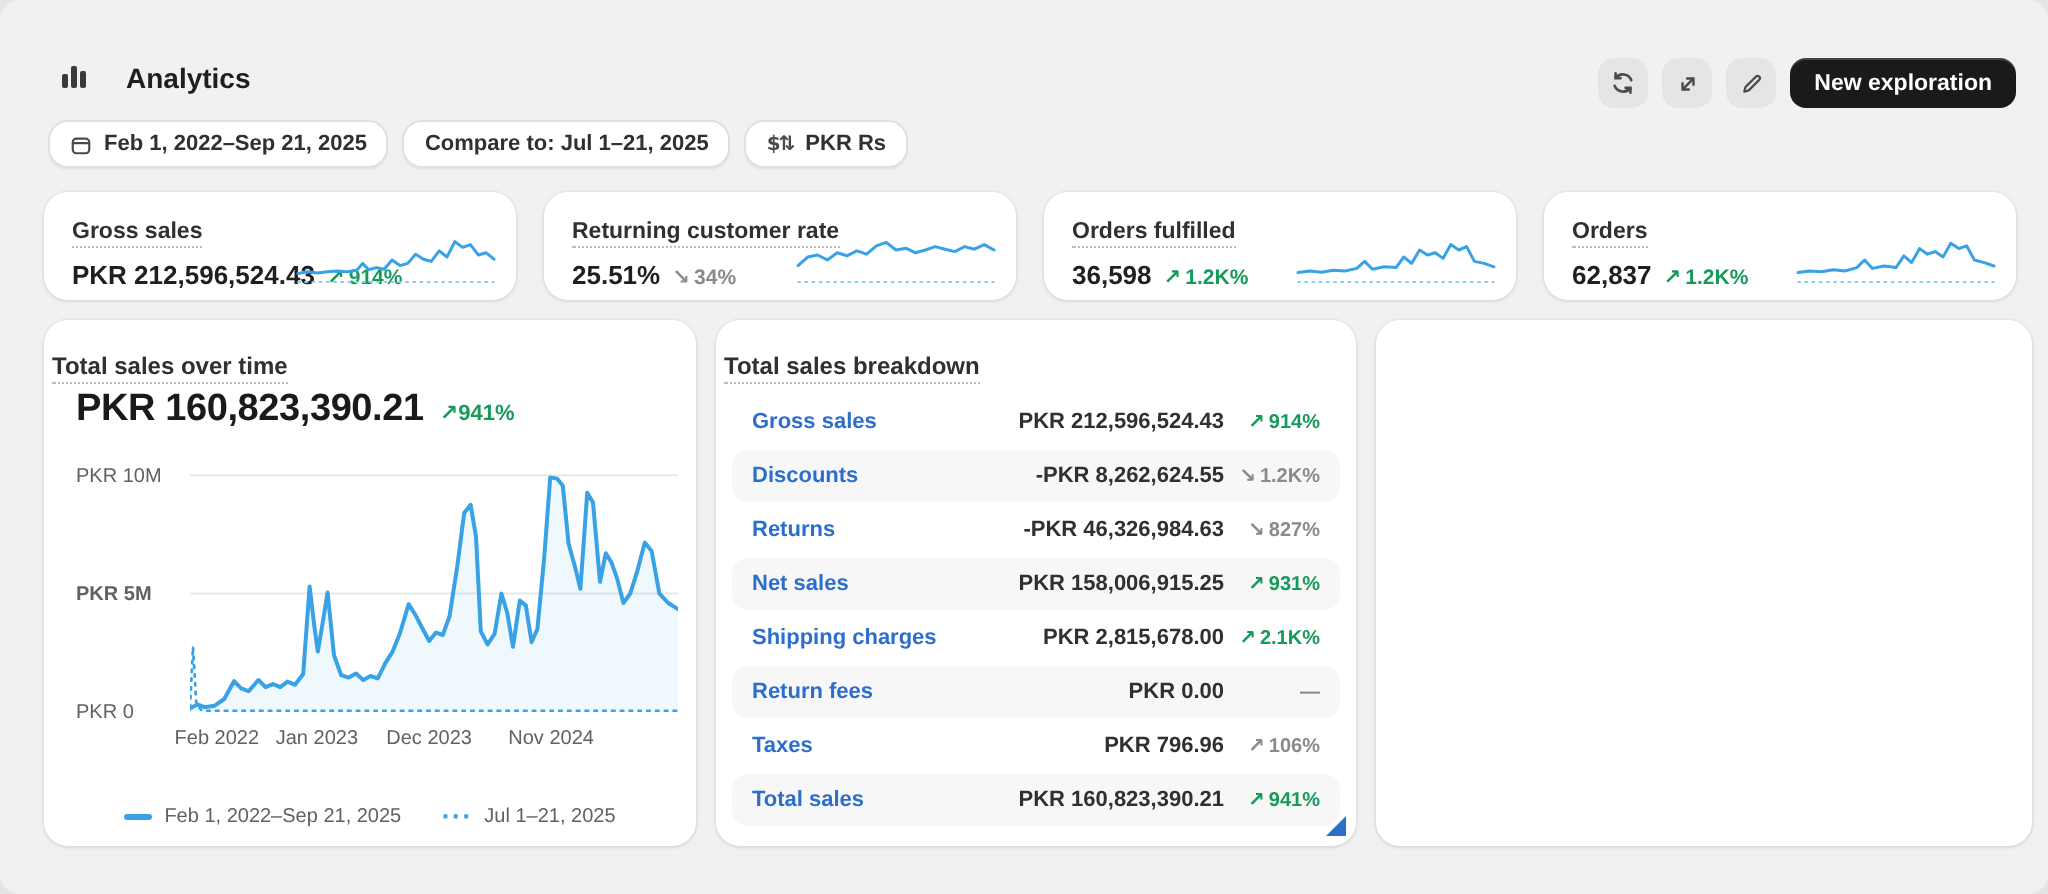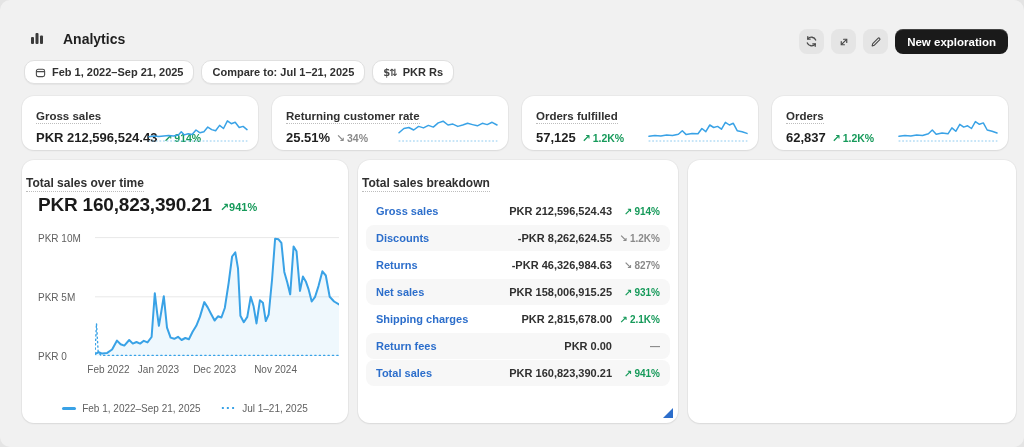--- a/index.html
+++ b/index.html
@@ -135,21 +135,21 @@
           <polyline points="0.0,21.7 4.9,20.9 9.8,21.5 14.7,20.9 19.6,20.5 24.5,20.9 29.4,20.1 32.3,16.7 35.3,19.9 39.2,18.8 43.1,19.6 47.0,15.0 51.0,17.8 54.9,16.7 58.8,12.1 62.7,14.6 66.6,15.7 70.6,10.4 74.5,13.5 78.4,5.8 82.3,8.7 86.2,7.3 90.2,12.5 94.1,11.4 98.0,14.6" fill="none" stroke="#39a2e6" stroke-width="1.5" stroke-linejoin="round" stroke-linecap="round" transform="translate(1,0)"></polyline>
         </svg></div>
       <div class="card metric-card"><span class="metric-label">Returning customer rate</span><div class="metric-value-row">
           <span class="metric-value">25.51%</span>
           <span class="delta tone-neutral"><span class="arrow">↘</span> 34%</span>
         </div><svg class="sparkline" width="100" height="28" viewBox="0 0 100 28">
           <line x1="1" y1="26" x2="99" y2="26" stroke="#8fcbf0" stroke-width="1" stroke-dasharray="1 2.6" stroke-linecap="round"></line>
           <polyline points="0.0,17.8 4.9,13.5 9.8,12.5 14.7,15.0 19.6,11.4 24.5,12.9 29.4,10.4 34.3,12.1 39.2,7.9 44.1,6.2 49.0,10.0 53.9,9.1 58.8,11.4 63.7,10.0 68.6,8.3 73.5,9.6 78.4,10.8 83.3,8.3 88.2,9.6 93.1,7.3 98.0,10.0" fill="none" stroke="#39a2e6" stroke-width="1.5" stroke-linejoin="round" stroke-linecap="round" transform="translate(1,0)"></polyline>
         </svg></div>
       <div class="card metric-card"><span class="metric-label">Orders fulfilled</span><div class="metric-value-row">
-          <span class="metric-value">57,125</span>
+          <span class="metric-value">36,598</span>
           <span class="delta tone-positive"><span class="arrow">↗</span> 1.2K%</span>
         </div><svg class="sparkline" width="100" height="28" viewBox="0 0 100 28">
           <line x1="1" y1="26" x2="99" y2="26" stroke="#8fcbf0" stroke-width="1" stroke-dasharray="1 2.6" stroke-linecap="round"></line>
           <polyline points="0.0,21.3 5.9,20.5 11.8,21.1 17.6,20.1 23.5,20.5 29.4,19.2 33.3,15.7 37.2,19.6 43.1,18.4 49.0,18.8 52.9,13.5 56.8,16.7 60.8,10.0 64.7,12.5 68.6,11.4 72.5,14.2 76.4,7.3 80.4,10.0 84.3,8.3 88.2,15.7 93.1,16.7 98.0,18.4" fill="none" stroke="#39a2e6" stroke-width="1.5" stroke-linejoin="round" stroke-linecap="round" transform="translate(1,0)"></polyline>
         </svg></div>
       <div class="card metric-card"><span class="metric-label">Orders</span><div class="metric-value-row">
           <span class="metric-value">62,837</span>
           <span class="delta tone-positive"><span class="arrow">↗</span> 1.2K%</span>
         </div><svg class="sparkline" width="100" height="28" viewBox="0 0 100 28">
           <line x1="1" y1="26" x2="99" y2="26" stroke="#8fcbf0" stroke-width="1" stroke-dasharray="1 2.6" stroke-linecap="round"></line>
@@ -160,21 +160,21 @@
   <div class="card chart-card">
     <span class="card-title">Total sales over time</span>
     <div class="big-number-row">
       <span class="big-number">PKR 160,823,390.21</span>
       <span class="big-delta tone-positive">
         <span class="arrow">↗</span><span>941%</span>
       </span>
     </div>
     <div id="ytick-container">
         <span class="ytick" style="top: 72.5534px;">PKR 10M</span>
-        <span class="ytick" style="top: 131.777px;">PKR 5M</span>
+        <span class="ytick" style="top: 131.777px; font-weight: bold;">PKR 5M</span>
         <span class="ytick" style="top: 191px;">PKR 0</span>
       </div>
     <div class="plot">
       <svg id="main-chart" width="244" height="122" viewBox="0 0 244 122">
           <line x1="0" y1="3.6" x2="244" y2="3.6" stroke="#e8e8e8" stroke-width="1"></line>
           <line x1="0" y1="62.8" x2="244" y2="62.8" stroke="#e8e8e8" stroke-width="1"></line>
           <polygon points="0.0,120.2 3.7,118.2 7.3,119.6 12.2,118.9 17.1,115.5 22.0,106.6 25.6,110.2 29.3,111.6 34.2,106.0 37.8,109.6 41.5,108.0 45.1,109.6 48.8,106.8 52.5,108.4 56.6,103.0 59.8,59.2 62.2,79.4 63.9,91.8 66.4,77.0 68.8,62.2 72.0,93.6 75.6,103.6 79.3,104.8 83.0,102.8 86.6,106.0 90.3,104.0 93.9,105.2 97.6,97.7 101.3,91.8 104.9,82.9 109.3,68.1 112.7,73.4 116.1,80.0 119.6,86.5 123.0,82.3 126.4,83.5 129.8,74.0 133.7,48.6 137.1,22.5 140.3,18.4 143.0,34.3 145.4,81.7 148.8,88.2 152.3,82.9 155.7,62.8 158.6,72.3 161.5,89.4 164.9,66.3 167.9,68.7 170.8,87.1 173.7,80.5 177.1,45.0 180.1,4.7 183.5,5.3 186.4,8.9 189.3,37.9 192.3,48.6 195.2,60.4 198.6,12.4 201.5,17.2 205.0,56.9 207.9,42.6 210.8,47.4 213.7,55.7 216.7,67.5 220.1,62.8 223.5,52.1 227.4,37.3 230.8,41.5 234.7,62.8 239.1,67.5 244.0,70.5 244,122 0,122" fill="#39a2e6" fill-opacity="0.08" stroke="none"></polygon>
           <polyline points="0.0,119.6 1.5,89.4 3.2,118.4 6.1,121.4 244.0,121.4" fill="none" stroke="#39a2e6" stroke-width="1.4" stroke-dasharray="1.2 3.2" stroke-linecap="round"></polyline>
           <polyline points="0.0,120.2 3.7,118.2 7.3,119.6 12.2,118.9 17.1,115.5 22.0,106.6 25.6,110.2 29.3,111.6 34.2,106.0 37.8,109.6 41.5,108.0 45.1,109.6 48.8,106.8 52.5,108.4 56.6,103.0 59.8,59.2 62.2,79.4 63.9,91.8 66.4,77.0 68.8,62.2 72.0,93.6 75.6,103.6 79.3,104.8 83.0,102.8 86.6,106.0 90.3,104.0 93.9,105.2 97.6,97.7 101.3,91.8 104.9,82.9 109.3,68.1 112.7,73.4 116.1,80.0 119.6,86.5 123.0,82.3 126.4,83.5 129.8,74.0 133.7,48.6 137.1,22.5 140.3,18.4 143.0,34.3 145.4,81.7 148.8,88.2 152.3,82.9 155.7,62.8 158.6,72.3 161.5,89.4 164.9,66.3 167.9,68.7 170.8,87.1 173.7,80.5 177.1,45.0 180.1,4.7 183.5,5.3 186.4,8.9 189.3,37.9 192.3,48.6 195.2,60.4 198.6,12.4 201.5,17.2 205.0,56.9 207.9,42.6 210.8,47.4 213.7,55.7 216.7,67.5 220.1,62.8 223.5,52.1 227.4,37.3 230.8,41.5 234.7,62.8 239.1,67.5 244.0,70.5" fill="none" stroke="#39a2e6" stroke-width="2" stroke-linejoin="round" stroke-linecap="round"></polyline>
         </svg>
@@ -223,20 +223,25 @@
         <div class="b-row">
           <a class="b-label">Shipping charges</a>
           <span class="b-value">PKR 2,815,678.00</span>
           <span class="b-delta tone-positive"><span class="arrow">↗</span> 2.1K%</span>
         </div>
         <div class="b-row alt">
           <a class="b-label">Return fees</a>
           <span class="b-value">PKR 0.00</span>
           <span class="b-delta tone-neutral">—</span>
         </div>
+        <div class="b-row">
+          <a class="b-label">Taxes</a>
+          <span class="b-value">PKR 796.96</span>
+          <span class="b-delta tone-neutral"><span class="arrow">↗</span> 106%</span>
+        </div>
         <div class="b-row alt">
           <a class="b-label">Total sales</a>
           <span class="b-value">PKR 160,823,390.21</span>
           <span class="b-delta tone-positive"><span class="arrow">↗</span> 941%</span>
         </div>
       </div>
     <span class="resize-handle"></span>
   </div>
 
   <div class="card empty-card"></div>

